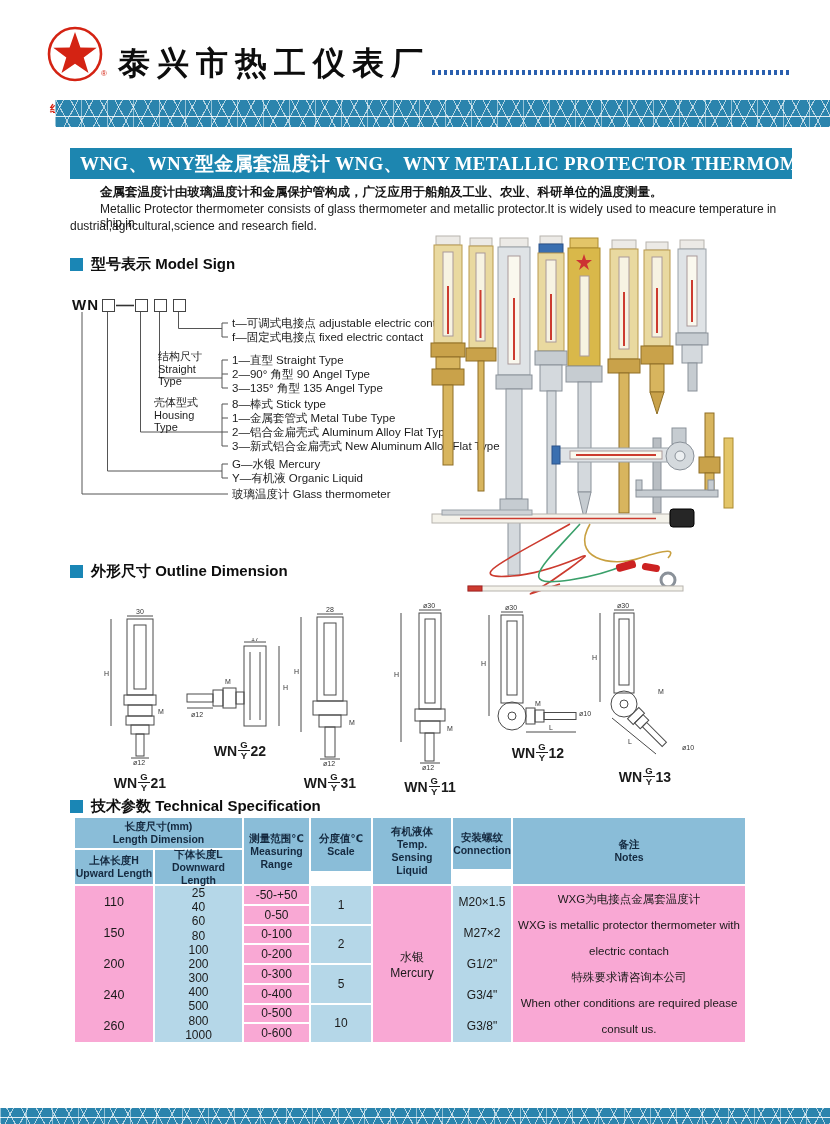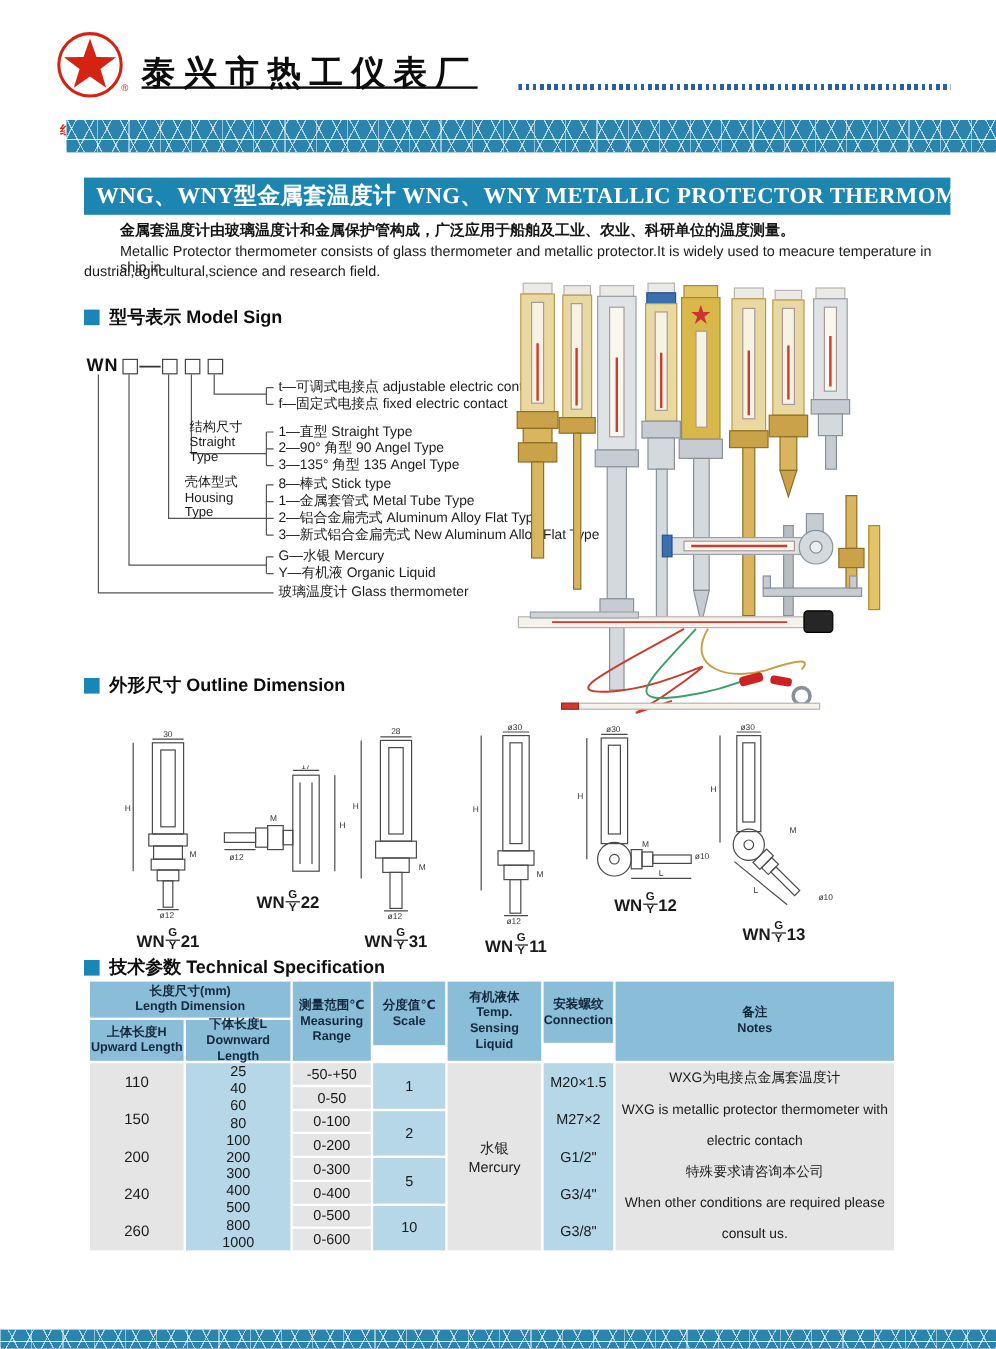--- a/index.html
+++ b/index.html
@@ -1,20 +1,20 @@
 <!DOCTYPE html>
 <html><head>
 <meta charset="utf-8">
 <style>
   html,body{margin:0;padding:0;background:#888;}
   .page{position:relative;width:830px;height:1124px;background:#fff;margin:0 auto;
         font-family:"Liberation Sans","DejaVu Sans",sans-serif;overflow:hidden;color:#111;}
   .abs{position:absolute;}
   
-  .company{font-size:28px;font-weight:bold;letter-spacing:7px;color:#0d0d0d;text-decoration:underline;}
+  .company{font-size:32px;font-weight:bold;letter-spacing:7px;color:#0d0d0d;}
   .dotted{height:5px;background:repeating-linear-gradient(90deg,#2a5fae 0 3px,transparent 3px 6px);}
   .band{background-color:#2b84ad;
     background-image:
       linear-gradient(180deg,transparent 0 58%,rgba(255,255,255,.85) 58% 63%,transparent 63%),
       repeating-linear-gradient(62deg,rgba(255,255,255,.65) 0 1px,transparent 1px 13px),
       repeating-linear-gradient(-62deg,rgba(255,255,255,.65) 0 1px,transparent 1px 13px),
       repeating-linear-gradient(90deg,rgba(255,255,255,.5) 0 1px,transparent 1px 26px);}
   .titlebar{background:#1d86b0;color:#fff;font-family:"Liberation Serif","DejaVu Serif",serif;
             font-weight:bold;font-size:19px;line-height:31px;padding-left:10px;letter-spacing:.3px;white-space:nowrap;}
   .intro-zh{font-size:12.5px;font-weight:bold;color:#151515;}
@@ -36,21 +36,21 @@
   .frac i{font-style:normal;padding:0 2px;}
   .frac i:first-child{border-bottom:1px solid #1a1a1a;}
   
   .tbl{left:75px;top:818px;width:672px;}
   .thead{display:flex;gap:2px;}
   .th{background:#8abdd8;color:#14293f;font-weight:bold;font-size:10.5px;line-height:13px;
       display:flex;flex-direction:column;align-items:center;justify-content:center;text-align:center;box-sizing:border-box;}
   .th span{display:block;}
   .tb{display:flex;gap:2px;margin-top:2px;height:156px;}
   .col{display:flex;flex-direction:column;gap:2px;box-sizing:border-box;}
-  .cell-g{background:#e5e5e5;}
+  .cell-g{background:#f9a8d4;}
   .cell-b{background:#b5d7e8;}
   .vlist{display:flex;flex-direction:column;justify-content:space-around;align-items:center;font-size:12px;color:#1a1a1a;}
   .gcell{flex:1;display:flex;flex-direction:column;align-items:center;justify-content:center;font-size:12px;color:#1a1a1a;text-align:center;}
   .w1{width:78px;} .w2{width:87px;} .w3{width:65px;} .w4{width:60px;} .w5{width:78px;} .w6{width:58px;} .w7{width:232px;}
   .notes{font-size:11.5px;line-height:12px;}
   
   .brand{font-size:10px;color:#d42313;font-weight:bold;letter-spacing:3px;}
 </style>
 </head>
 <body>

